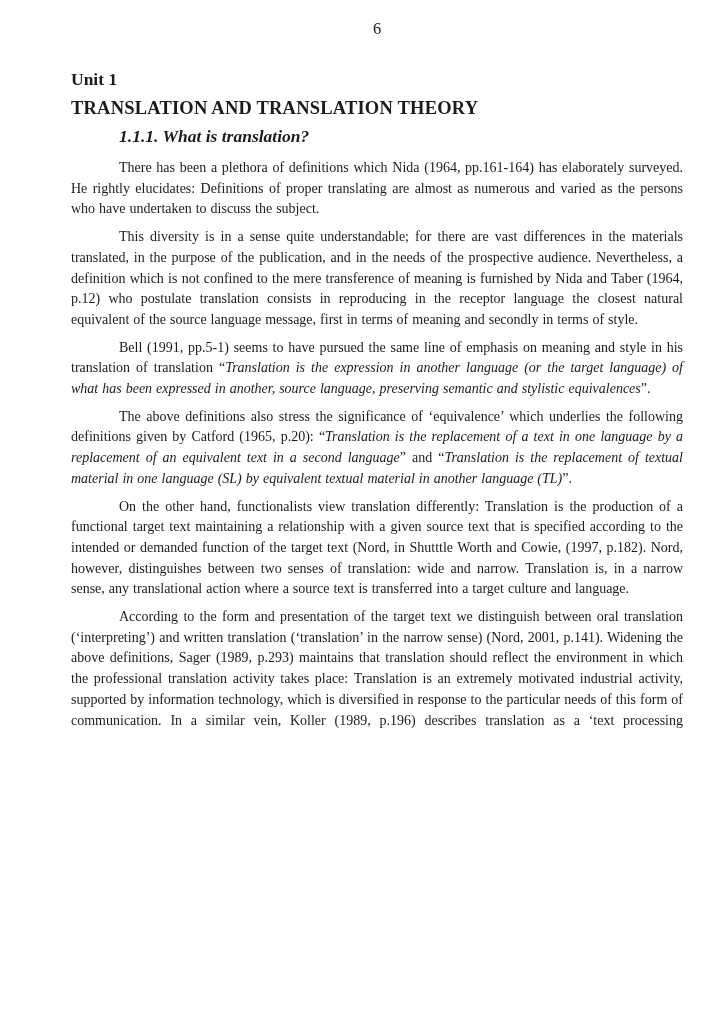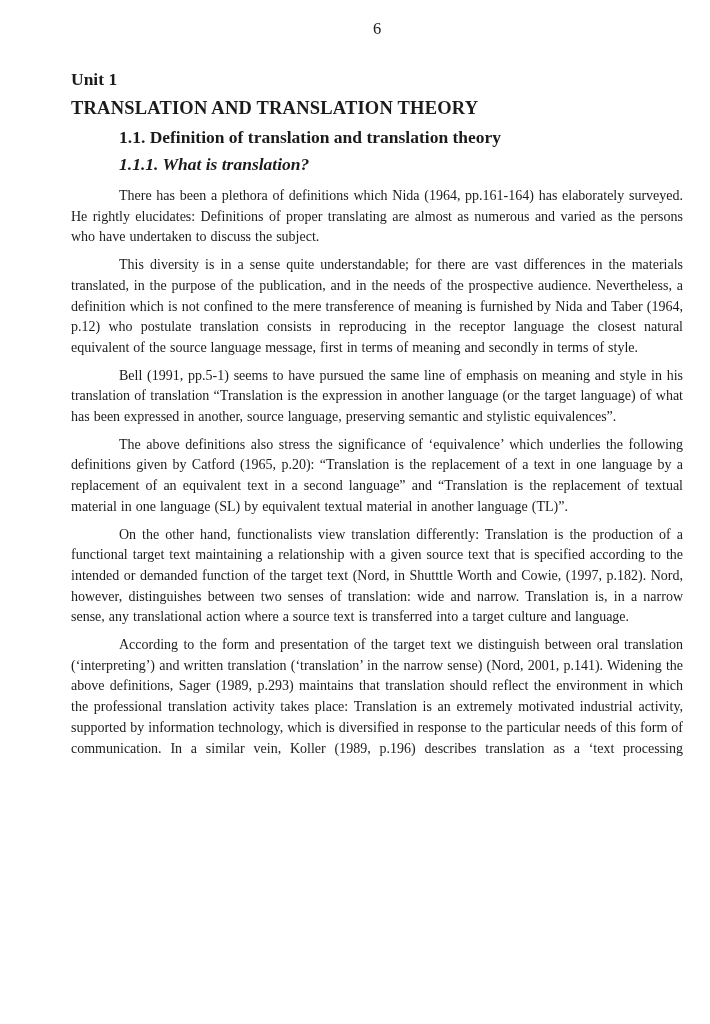--- a/index.html
+++ b/index.html
@@ -59,33 +59,33 @@
     text-indent: 48px;
     word-spacing: 0.5px;
   }
   .body-text p:first-child {
     margin-top: 11px;
   }
   .body-text p.justify-last {
     text-align-last: justify;
   }
   .italic {
+    font-style: italic;
   }
 </style>
 </head>
 <body>
 
 <div class="page" style="color: rgb(27, 27, 27); background: rgb(255, 255, 255);">
   <div class="page-number">6</div>
 
   <h2 class="unit-heading">Unit 1</h2>
 
   <h1 class="chapter-title">TRANSLATION AND TRANSLATION THEORY</h1>
 
-  <h3 class="section-heading">1.1. Definition of translation and translation theory</h3>
 
   <h4 class="subsection-heading">1.1.1. What is translation?</h4>
 
   <div class="body-text" id="paragraphs">
       <p><span>There has been a plethora of definitions which Nida (1964, pp.161-164) has elaborately surveyed. He rightly elucidates: Definitions of proper translating are almost as numerous and varied as the persons who have undertaken to discuss the subject.</span></p>
       <p><span>This diversity is in a sense quite understandable; for there are vast differences in the materials translated, in the purpose of the publication, and in the needs of the prospective audience. Nevertheless, a definition which is not confined to the mere transference of meaning is furnished by Nida and Taber (1964, p.12) who postulate translation consists in reproducing in the receptor language the closest natural equivalent of the source language message, first in terms of meaning and secondly in terms of style.</span></p>
       <p><span>Bell (1991, pp.5-1) seems to have pursued the same line of emphasis on meaning and style in his translation of translation “</span><span class="italic">Translation is the expression in another language (or the target language) of what has been expressed in another, source language, preserving semantic and stylistic equivalences</span><span>”.</span></p>
       <p><span>The above definitions also stress the significance of ‘equivalence’ which underlies the following definitions given by Catford (1965, p.20): “</span><span class="italic">Translation is the replacement of a text in one language by a replacement of an equivalent text in a second language</span><span>” and “</span><span class="italic">Translation is the replacement of textual material in one language (SL) by equivalent textual material in another language (TL)</span><span>”.</span></p>
       <p><span>On the other hand, functionalists view translation differently: Translation is the production of a functional target text maintaining a relationship with a given source text that is specified according to the intended or demanded function of the target text (Nord, in Shutttle Worth and Cowie, (1997, p.182). Nord, however, distinguishes between two senses of translation: wide and narrow. Translation is, in a narrow sense, any translational action where a source text is transferred into a target culture and language.</span></p>
       <p class="justify-last"><span>According to the form and presentation of the target text we distinguish between oral translation (‘interpreting’) and written translation (‘translation’ in the narrow sense) (Nord, 2001, p.141). Widening the above definitions, Sager (1989, p.293) maintains that translation should reflect the environment in which the professional translation activity takes place: Translation is an extremely motivated industrial activity, supported by information technology, which is diversified in response to the particular needs of this form of communication. In a similar vein, Koller (1989, p.196) describes translation as a ‘text processing</span></p>

